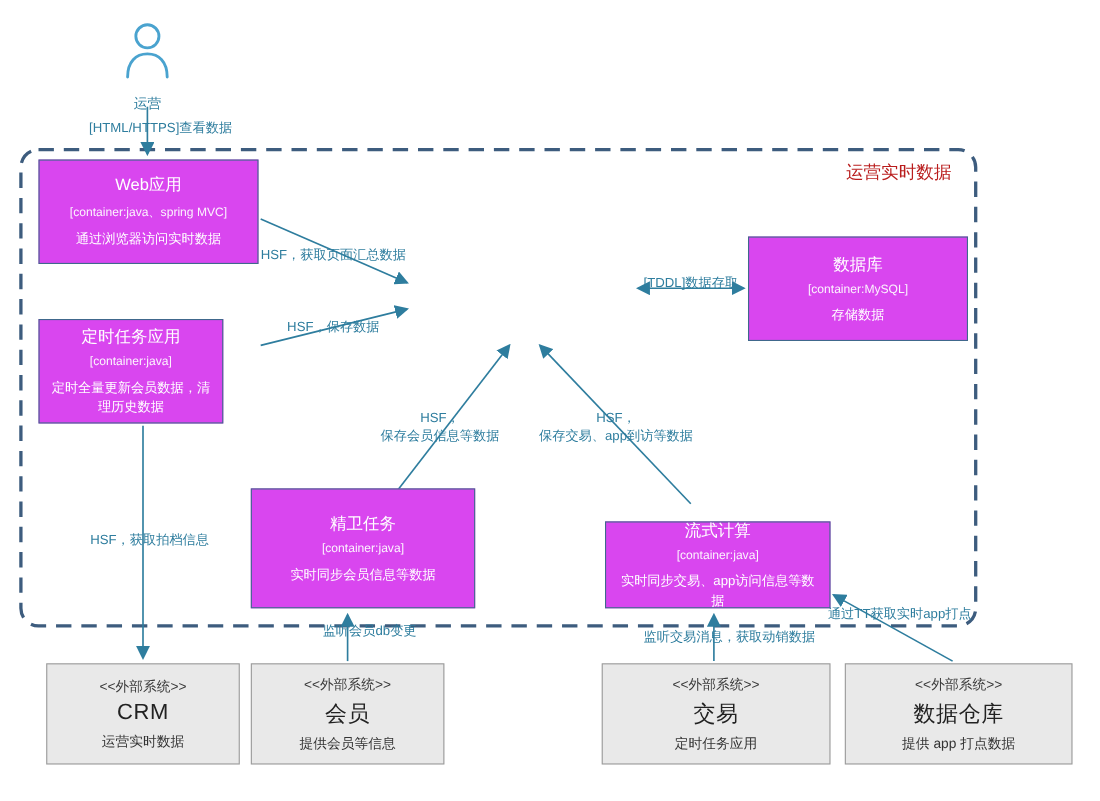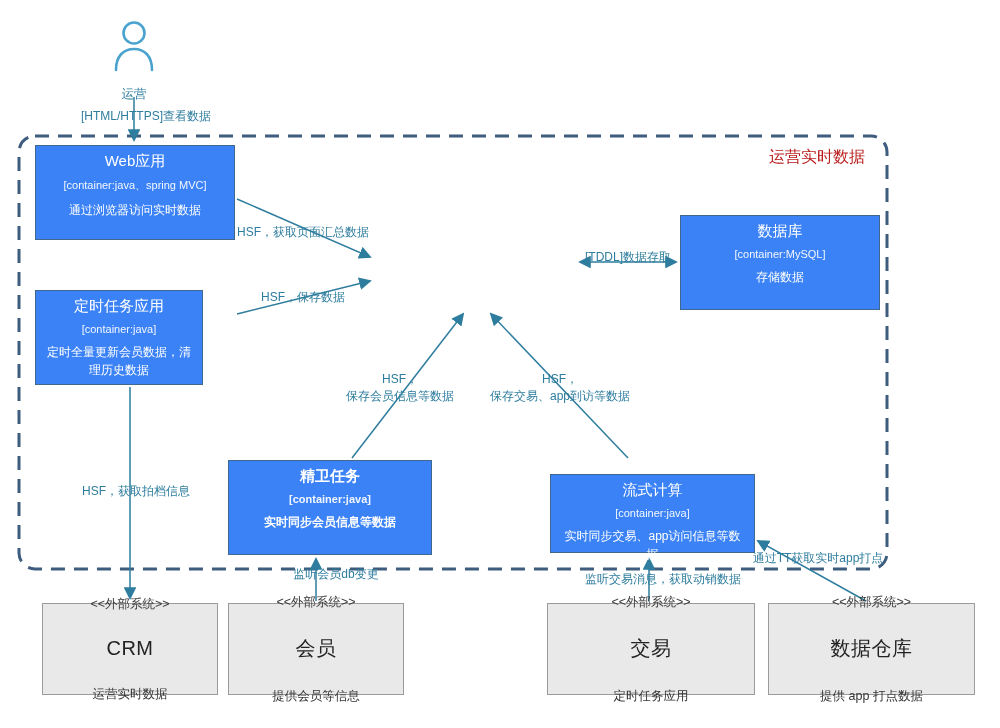--- a/index.html
+++ b/index.html
@@ -6,34 +6,34 @@
   html,body { background:#ffffff; }
   body { font-family:"Liberation Sans","DejaVu Sans",sans-serif; }
 
   .stage{ position:relative; width:1000px; height:728px; background:#ffffff; overflow:hidden; }
 
   svg.overlay{ position:absolute; left:0; top:0; z-index:1; }
 
   
   .cbox{
     position:absolute; z-index:2;
-    background:#3b82f6; border:1px solid #40688c; color:#ffffff;
-    display:flex; flex-direction:column; align-items:center; justify-content:flex-start;
+    background:#d946ef; border:1px solid #40688c; color:#ffffff;
+    display:flex; flex-direction:column; align-items:center; justify-content:center;
     text-align:center; padding:6px 10px;
   }
   .cbox .t   { font-size:15px; margin-bottom:7px; }
   .cbox .tech{ font-size:11px; opacity:.93; margin-bottom:8px; }
   .cbox .d   { font-size:12px; line-height:1.5; }
 
   
   .ebox{
     position:absolute; z-index:2;
     background:#e9e9e9; border:1px solid #9b9b9b; color:#2e2e2e;
     display:flex; flex-direction:column; align-items:center; justify-content:center;
-    text-align:right; padding:6px 8px;gap:20px;
+    text-align:right; padding:6px 8px;
   }
   .ebox .st{ font-size:12.5px; color:#3a3a3a; margin-bottom:4px; }
   .ebox .t { font-size:20px; color:#222; margin-bottom:6px; letter-spacing:.5px; }
   .ebox .d { font-size:12.5px; color:#333; }
 
   
   .elabel{
     position:absolute; z-index:3; transform:translate(-50%,-50%);
     color:#2e7d9e; font-size:12px; line-height:1.4;
     white-space:pre-line; text-align:center; pointer-events:none;
@@ -95,21 +95,21 @@
     <div class="d">定时全量更新会员数据，清理历史数据</div>
   </div>
 
 
   <div class="cbox" style="left:680px; top:215px; width:200px; height:95px;">
     <div class="t">数据库</div>
     <div class="tech">[container:MySQL]</div>
     <div class="d">存储数据</div>
   </div>
 
-  <div class="cbox" style="left:228px; top:460px; width:204px; height:95px;font-weight:bold;">
+  <div class="cbox" style="left:228px; top:444px; width:204px; height:109px;">
     <div class="t">精卫任务</div>
     <div class="tech">[container:java]</div>
     <div class="d">实时同步会员信息等数据</div>
   </div>
 
   <div class="cbox" style="left:550px; top:448px; width:205px; height:79px;margin-top:26px;">
     <div class="t">流式计算</div>
     <div class="tech">[container:java]</div>
     <div class="d">实时同步交易、app访问信息等数据</div>
   </div>

